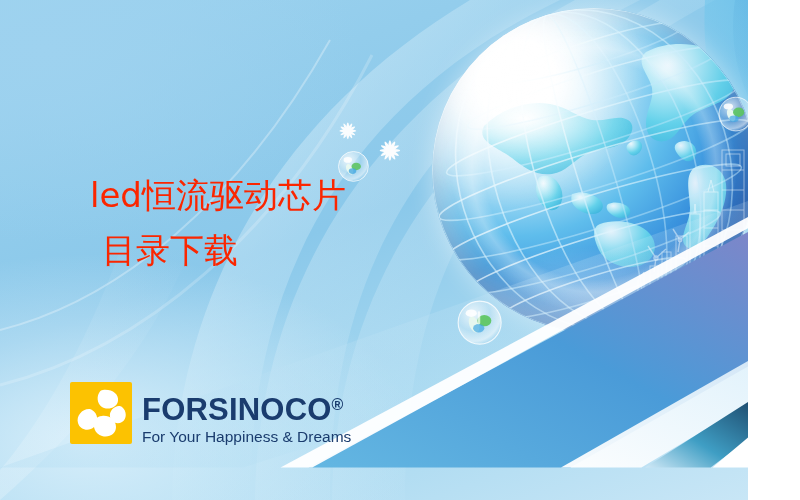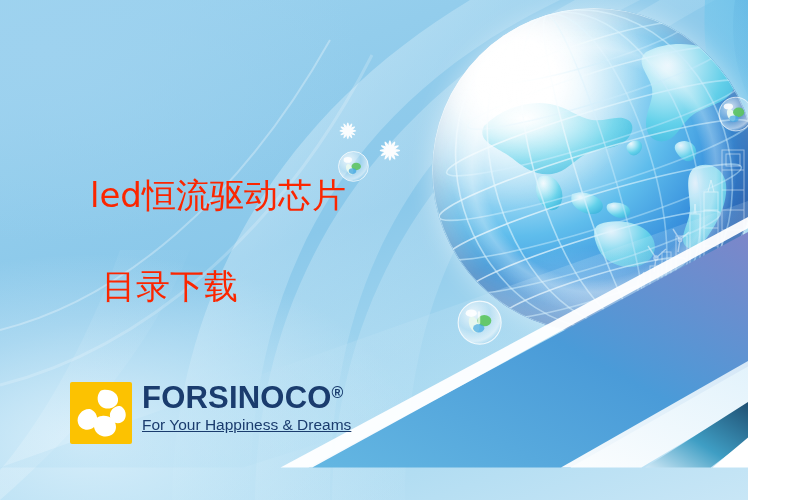--- a/index.html
+++ b/index.html
@@ -96,29 +96,29 @@
     left: 90px;
     top: 168px;
     width: 340px;
     color: #fb2600;
     font-size: 34px;
     line-height: 1.62;
     font-weight: 400;
     white-space: nowrap;
     font-family: "DejaVu Sans", "Liberation Sans", sans-serif;
   }
-  .headline .l2 { padding-left: 12px; display: block; margin-top: 36px; }
+  .headline .l2 { padding-left: 12px; display: block; }
 
   
   .logo {
     position: absolute;
     left: 70px;
     top: 382px;
     display: flex;
-    align-items: flex-start;
+    align-items: flex-end;
   }
   .logo-mark {
     width: 62px;
     height: 62px;
     background: #fcc201;
     border-radius: 2px;
     flex: none;
   }
   .logo-text {
     margin-left: 10px;
@@ -132,21 +132,20 @@
     font-family: "Liberation Sans", sans-serif;
     white-space: nowrap;
   }
   .brand .reg { font-size: 16px; vertical-align: 10px; }
   .tagline {
     color: #1a3c6e;
     font-size: 15.5px;
     margin-top: 4px;
     font-family: "Liberation Sans", sans-serif;
     white-space: nowrap;
-    text-decoration: underline;
   }
 </style>
 </head>
 <body>
 
 <div id="banner">
 
   <div class="bg-base"></div>
   <div class="bg-base2"></div>
 

